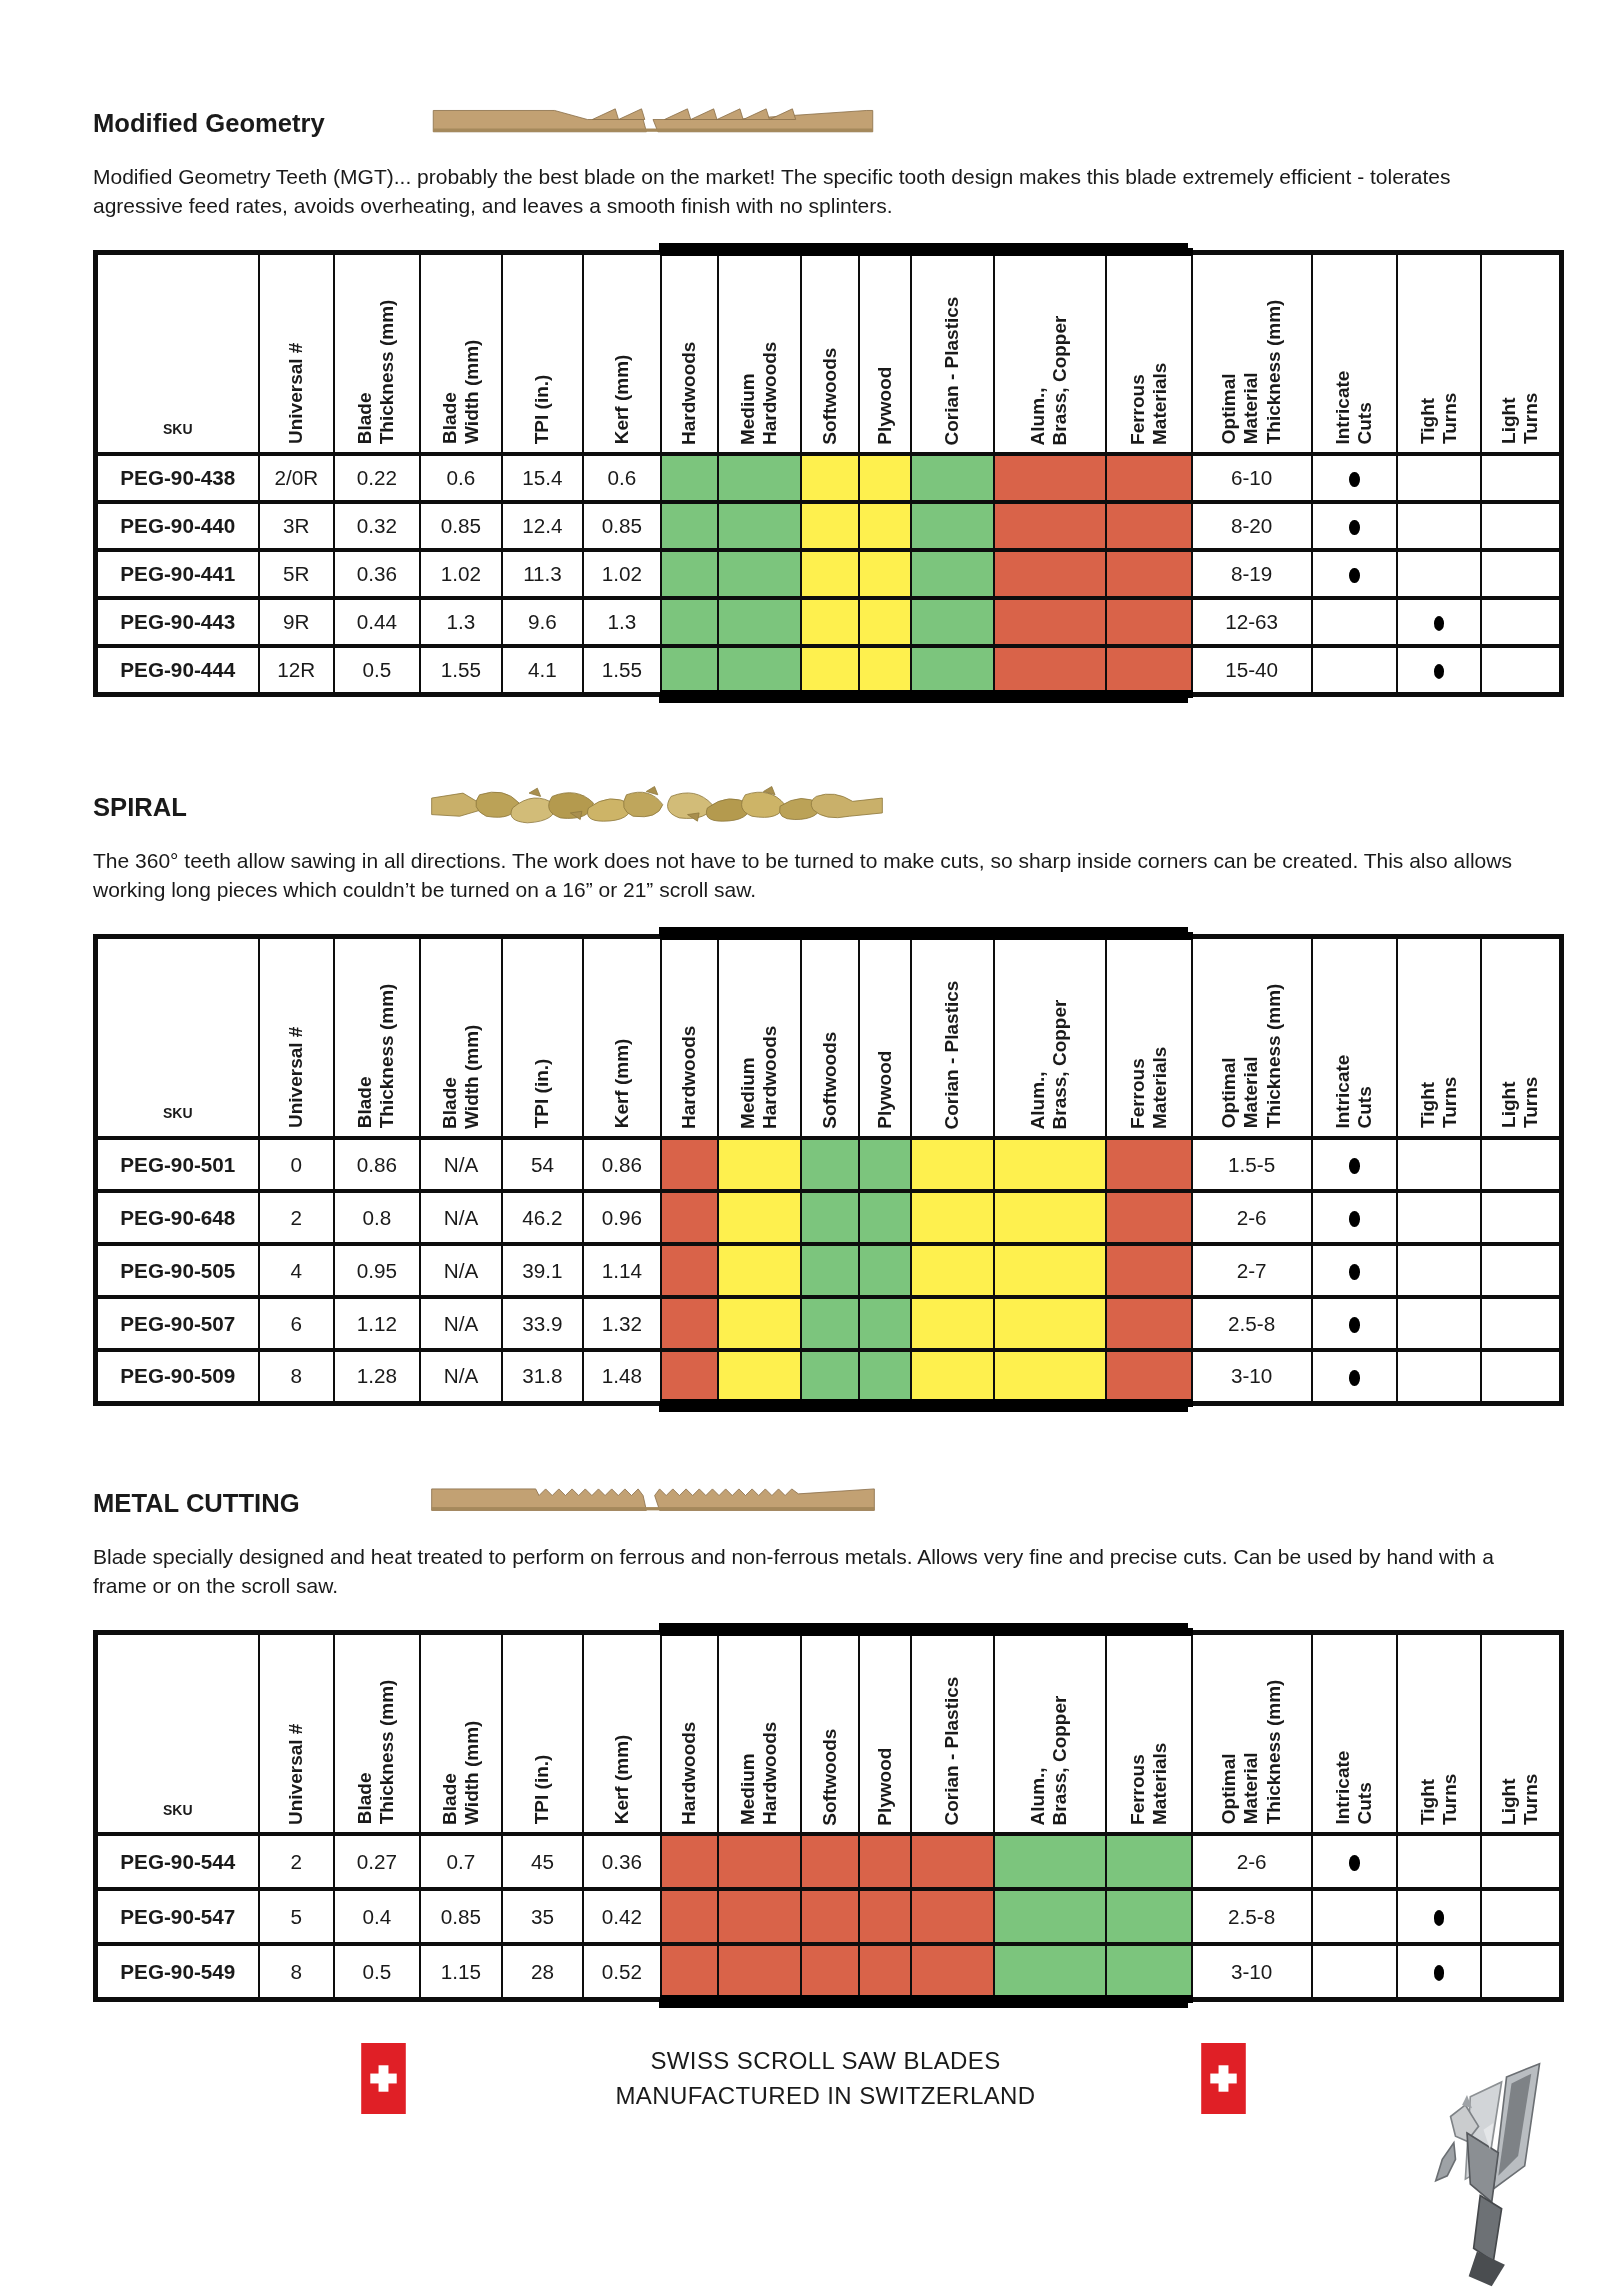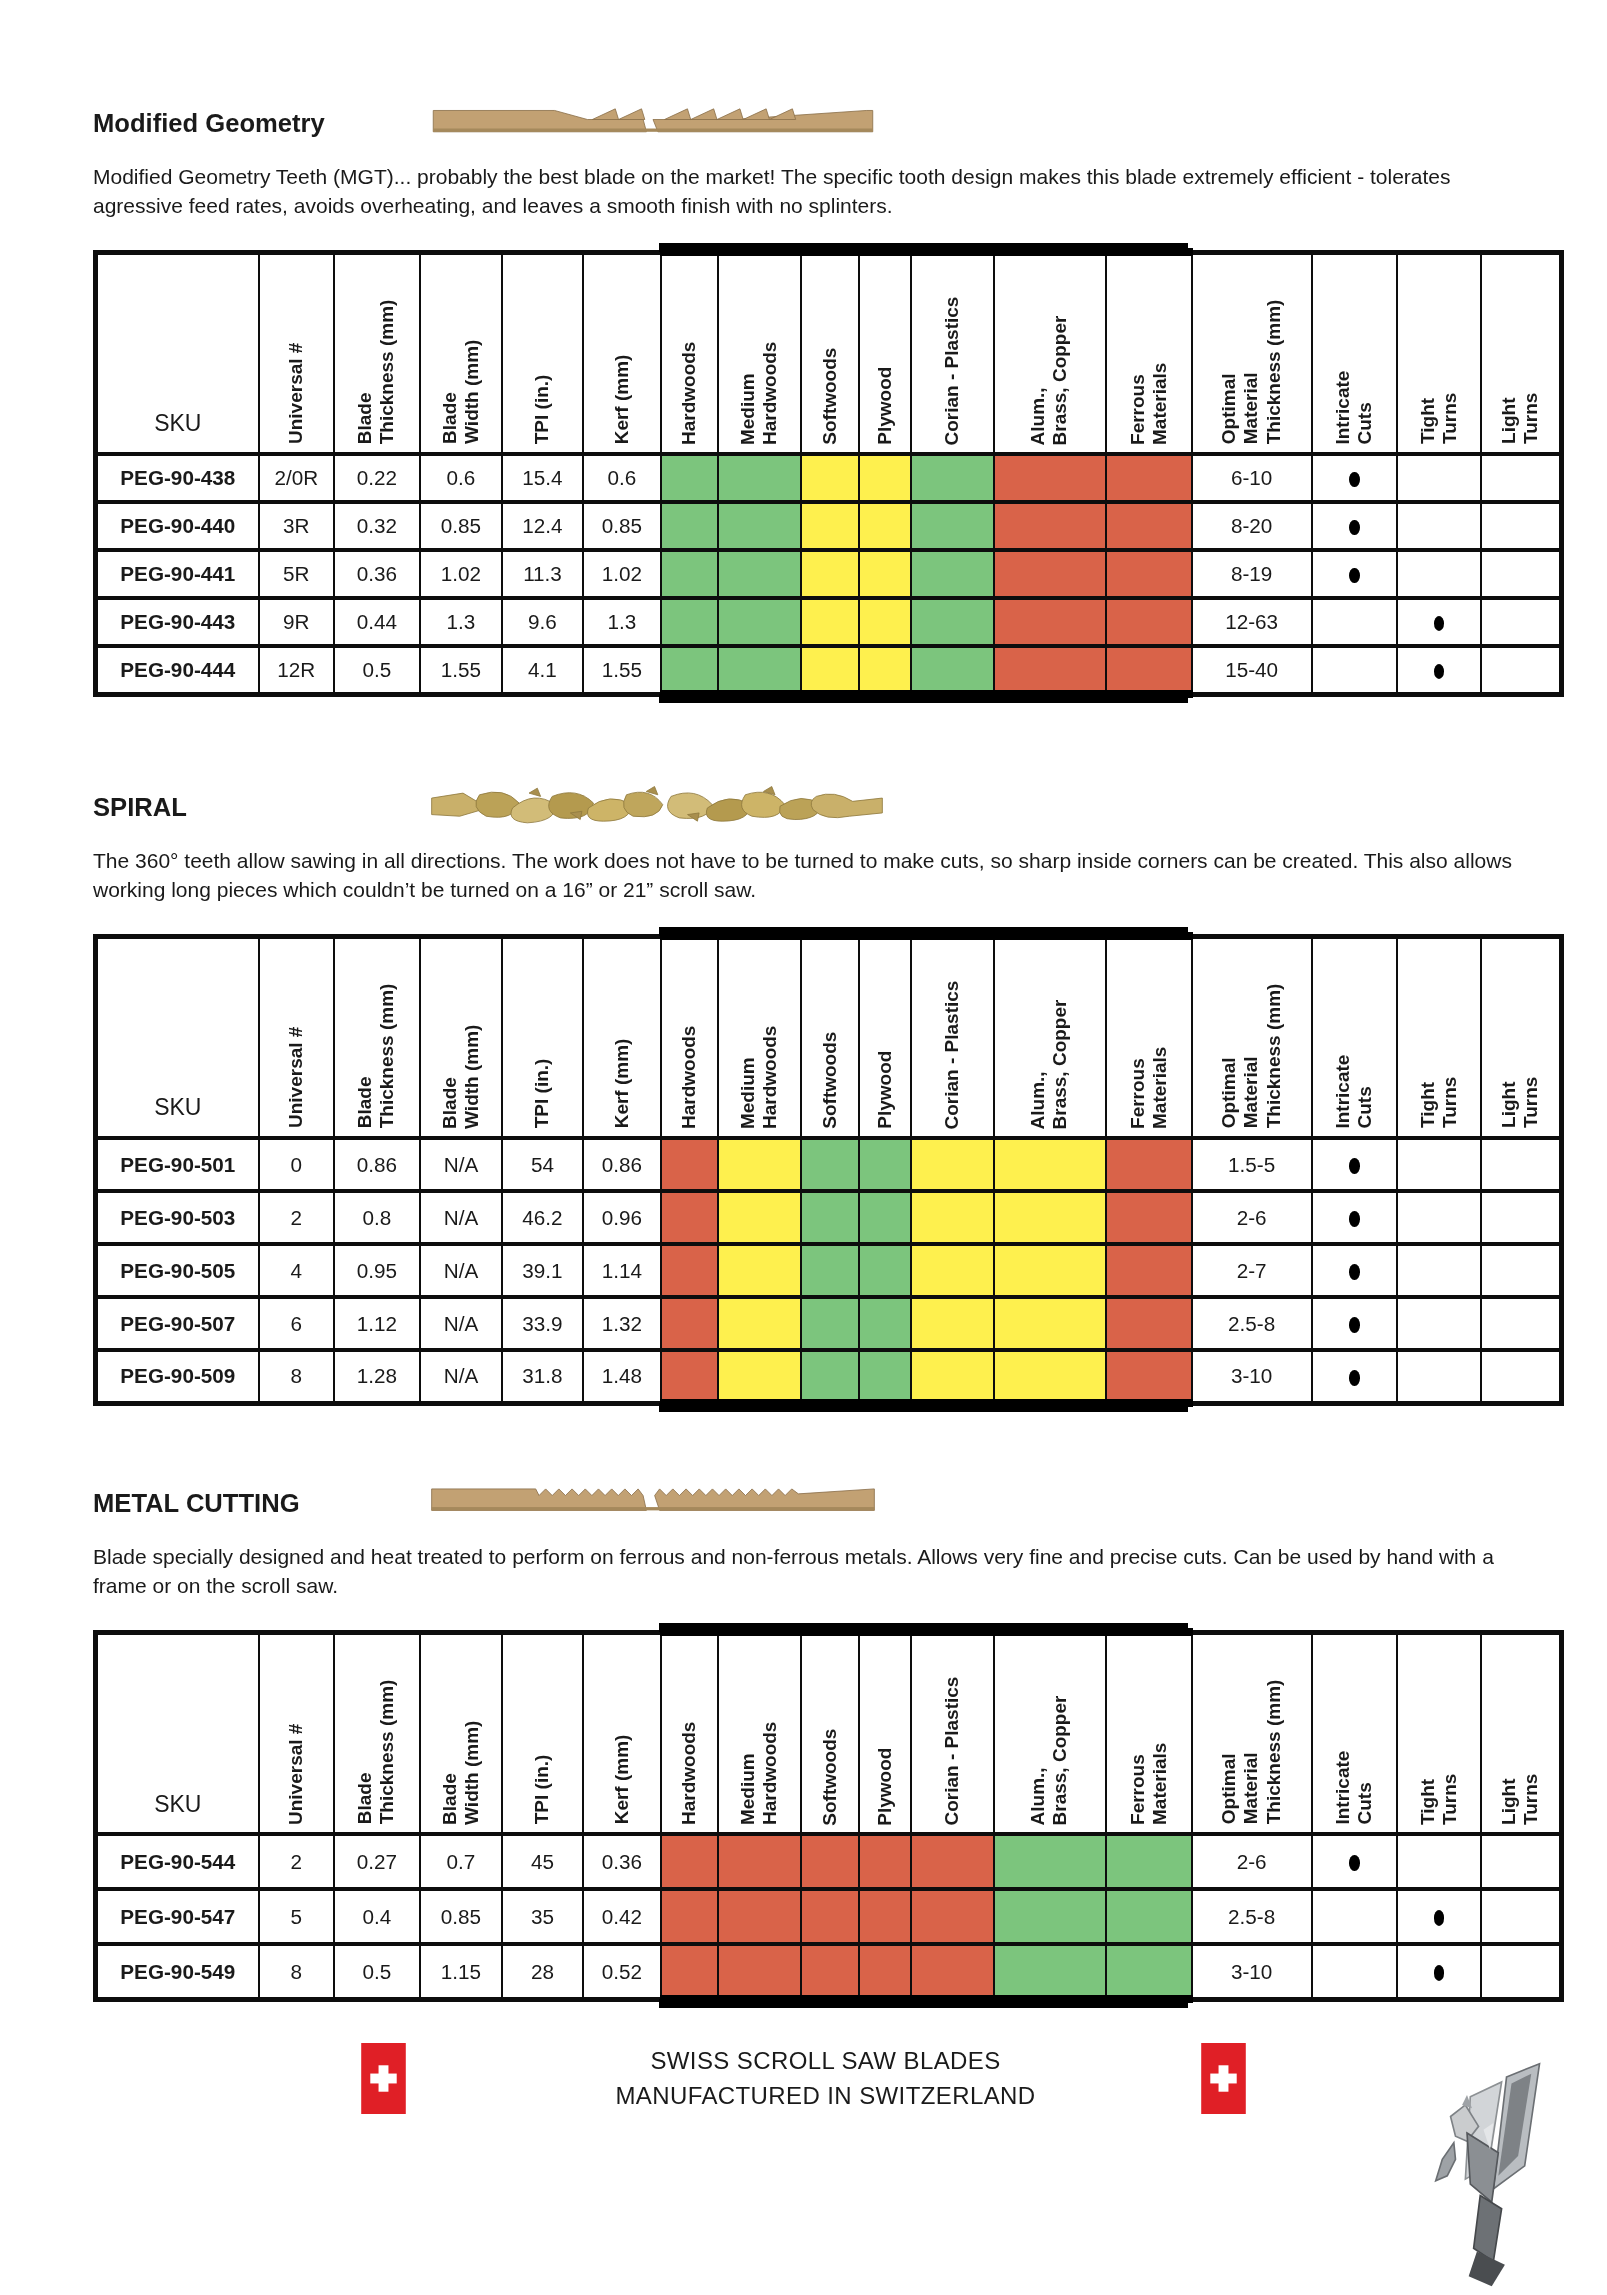--- a/index.html
+++ b/index.html
@@ -20,21 +20,21 @@
   table.spec th,table.spec td{border:2.5px solid #0d0d0d;padding:0;}
   table.spec thead tr{height:202px;border-bottom:4.1px solid #0d0d0d;}
   table.spec tbody tr{border-top:4.1px solid #0d0d0d;}
   .s0 tbody tr{height:48px;}
   .s1 tbody tr{height:53px;}
   .s2 tbody tr{height:55px;}
 
   th .hwrap{height:188px;display:flex;align-items:flex-end;justify-content:center;}
   .rot{writing-mode:vertical-rl;transform:rotate(180deg);white-space:pre-line;
        font-weight:bold;font-size:19px;line-height:1.18;padding:3.3px 0 8.3px 0;text-align:left;}
-  .hlabel{font-weight:normal;font-size:23px;padding-bottom:10px;}
+  .hlabel{font-weight:bold;font-size:14px;padding-bottom:10px;}
 
   table.spec td{text-align:center;vertical-align:middle;font-size:20.7px;}
   td.skucell{font-weight:bold;}
   .dot{display:inline-block;width:10.7px;height:15.7px;background:#000;border-radius:50%;vertical-align:middle;}
 
   
   th.gbl,td.gbl{border-left:8.3px solid #000;}
   th.gbr,td.gbr{border-right:8.3px solid #000;}
   table.spec thead th.mat{border-top:8.3px solid #000;}
   table.spec tbody tr:last-child td.mat{border-bottom:8.3px solid #000;}
@@ -453,21 +453,21 @@
                 <td class="mat" style="background: rgb(124, 197, 125);"></td>
                 <td class="mat" style="background: rgb(254, 240, 78);"></td>
                 <td class="mat" style="background: rgb(254, 240, 78);"></td>
                 <td class="mat gbr" style="background: rgb(217, 99, 73);"></td>
                 <td>1.5-5</td>
                 <td><span class="dot"></span></td>
                 <td></td>
                 <td></td>
               </tr>
               <tr>
-                <td class="skucell">PEG-90-503</td>
+                <td class="skucell">PEG-90-648</td>
                 <td>2</td>
                 <td>0.8</td>
                 <td>N/A</td>
                 <td>46.2</td>
                 <td>0.96</td>
                 <td class="mat gbl" style="background: rgb(217, 99, 73);"></td>
                 <td class="mat" style="background: rgb(254, 240, 78);"></td>
                 <td class="mat" style="background: rgb(124, 197, 125);"></td>
                 <td class="mat" style="background: rgb(124, 197, 125);"></td>
                 <td class="mat" style="background: rgb(254, 240, 78);"></td>

